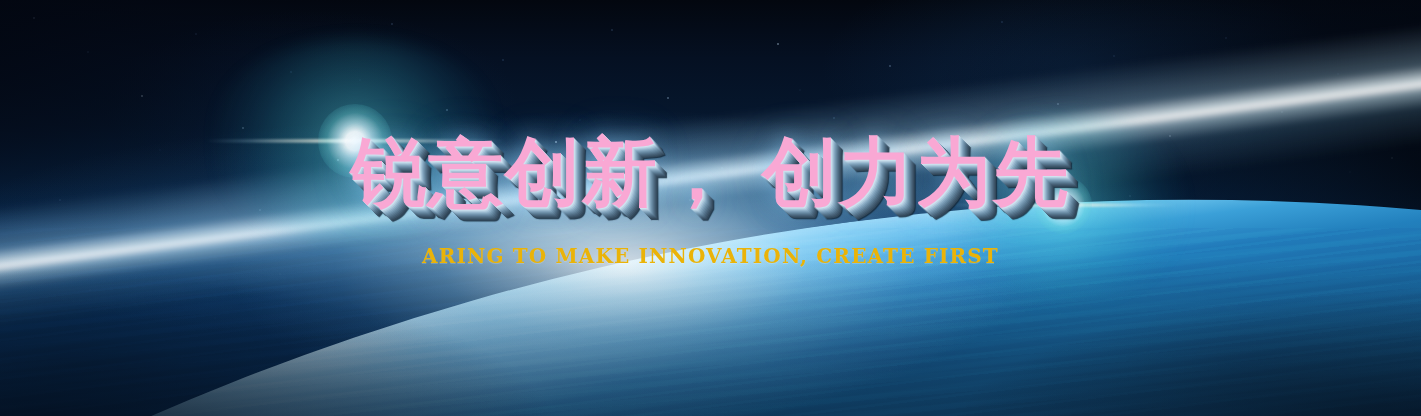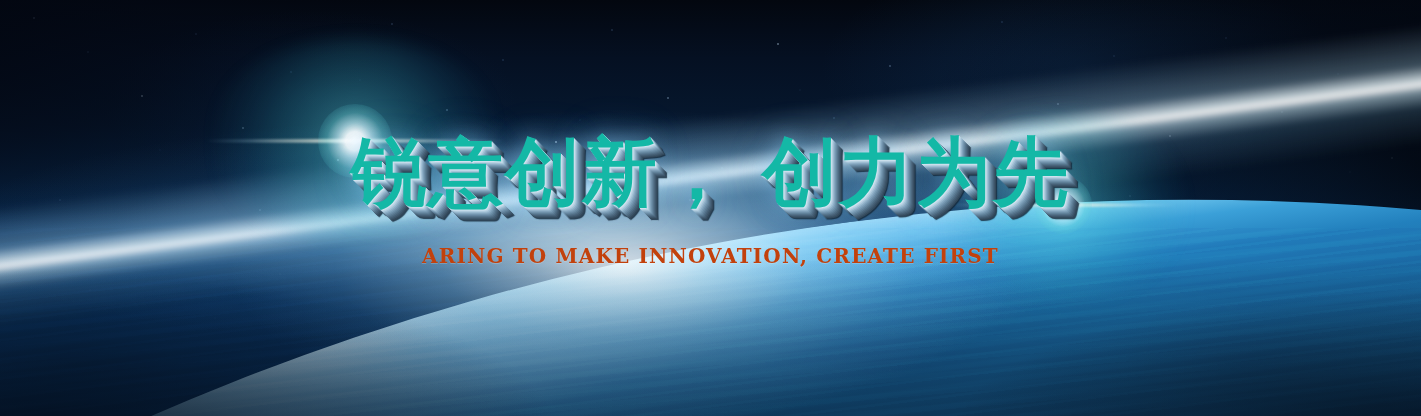--- a/index.html
+++ b/index.html
@@ -375,21 +375,21 @@
     position: absolute;
     left: 0;
     top: 128px;
     width: 100%;
     text-align: center;
     font-family: "DejaVu Serif", "Liberation Serif", serif;
     font-weight: bold;
     font-size: 75px;
     line-height: 88px;
     letter-spacing: 2px;
-    color: #14b8a6;
+    color: #f9a8d4;
     white-space: nowrap;
     text-shadow:
       1px 1px 0 #cfe2ef,
       2px 2px 0 #b9d2e3,
       3px 3px 0 #a2c0d5,
       4px 4px 0 #8cadc5,
       5px 5px 0 #7a9cb5,
       6px 6px 0 #6b8ca5,
       7px 7px 0 #5d7d95,
       8px 8px 0 #516e85,
@@ -410,21 +410,21 @@
     position: absolute;
     left: 0;
     top: 243px;
     width: 100%;
     text-align: center;
     font-family: "DejaVu Serif", "Liberation Serif", serif;
     font-weight: bold;
     font-size: 20px;
     line-height: 26px;
     letter-spacing: 1.15px;
-    color: #c2410c;
+    color: #eab308;
     white-space: nowrap;
     text-shadow: 0 1px 0 rgba(255,255,255,0.18);
   }
 </style>
 </head>
 <body>
 
 <div id="banner">
 
   <div class="sky"></div>

